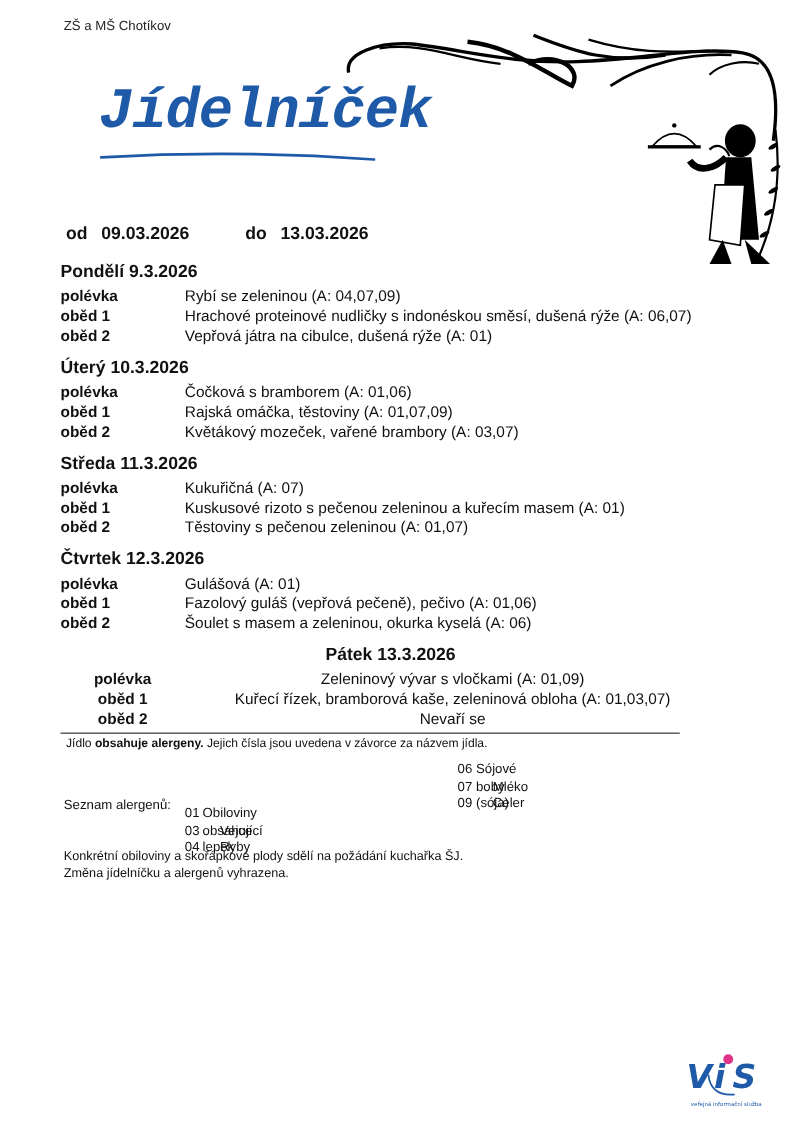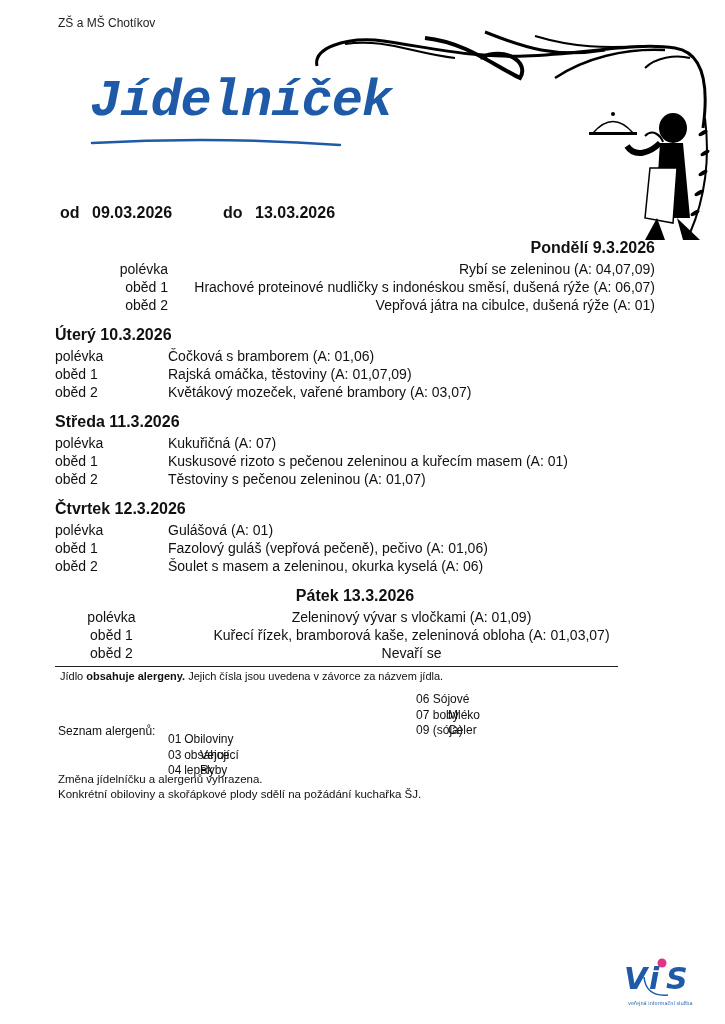--- a/index.html
+++ b/index.html
@@ -10,21 +10,21 @@
                   font-style: italic; font-weight: bold; font-size: 52px; color: #1e5aa8;
                   letter-spacing: -1px; line-height: 60px; }
     .logo-underline { position: absolute; left: 90px; top: 137px; width: 252px; height: 12px; }
     .ornament { position: absolute; left: 305px; top: 18px; width: 420px; height: 232px; }
     .daterange { position: absolute; left: 60px; top: 204px; font-size: 16px; font-weight: bold; }
     .daterange span { margin-right: 8px; }
     .daterange .gap { display: inline-block; width: 26px; }
     .day { position: absolute; left: 55px; width: 600px; }
     .day-title { font-size: 16px; font-weight: bold; height: 24px; line-height: 24px; }
     .meal-row { display: flex; font-size: 14px; height: 18px; line-height: 18px; }
-    .meal-label { width: 113px; font-weight: normal; }
+    .meal-label { width: 113px; font-weight: bold; }
     .meal-text { flex: 1; }
     .separator { position: absolute; left: 55px; top: 666px; width: 563px; height: 0;
                  border-top: 1px solid #222; }
     .allergy-note { position: absolute; left: 60px; top: 670px; font-size: 11px; }
     .allergy-note b { font-weight: bold; }
     .allergen-list { position: absolute; left: 58px; top: 692px; font-size: 12px; }
     .allergen-label { position: absolute; left: 0; top: 0; width: 110px; margin-top: 32px; }
     .allergen-col { position: absolute; top: 0; }
     .allergen-item { display: flex; height: 15.5px; line-height: 15.5px; }
     .allergen-code { width: 32px; }
@@ -74,21 +74,21 @@
 </svg>
 
 <div class="daterange">
   <span>od</span>
   <span>09.03.2026</span>
   <span class="gap"></span>
   <span>do</span>
   <span>13.03.2026</span>
 </div>
 
-<div class="day" style="top:236px;text-align:right;">
+<div class="day" style="top:236px;">
   <div class="day-title">Pondělí 9.3.2026</div>
   <div class="meal-row">
     <div class="meal-label">polévka</div>
     <div class="meal-text">Rybí se zeleninou  (A: 04,07,09)</div>
   </div>
   <div class="meal-row">
     <div class="meal-label">oběd 1</div>
     <div class="meal-text">Hrachové proteinové nudličky s indonéskou směsí, dušená rýže  (A: 06,07)</div>
   </div>
   <div class="meal-row">
@@ -193,22 +193,22 @@
       <span>Mléko</span>
     </div>
     <div class="allergen-item">
       <span class="allergen-code">09</span>
       <span>Celer</span>
     </div>
   </div>
 </div>
 
 <div class="footer-notes">
+  <div>Konkrétní obiloviny a skořápkové plody sdělí na požádání kuchařka ŠJ.</div>
   <div>Změna jídelníčku a alergenů vyhrazena.</div>
-  <div>Konkrétní obiloviny a skořápkové plody sdělí na požádání kuchařka ŠJ.</div>
 </div>
 
 <svg class="vis-logo" viewBox="0 0 80 55">
   <text x="2" y="34" font-family="DejaVu Sans, sans-serif" font-style="italic" font-weight="bold" font-size="30" fill="#1e5aa8">V</text>
   <text x="27" y="34" font-family="DejaVu Sans, sans-serif" font-style="italic" font-weight="bold" font-size="30" fill="#1e5aa8">i</text>
   <text x="44" y="34" font-family="DejaVu Sans, sans-serif" font-style="italic" font-weight="bold" font-size="30" fill="#1e5aa8">S</text>
   <path d="M22 22 Q24 42 46 40" stroke="#1e5aa8" stroke-width="1.5" fill="none"></path>
   <circle cx="40" cy="8" r="4.5" fill="#e0338a"></circle>
   <text x="6" y="50" font-family="DejaVu Sans, sans-serif" font-size="5" fill="#1e5aa8">veřejná informační služba</text>
 </svg>

